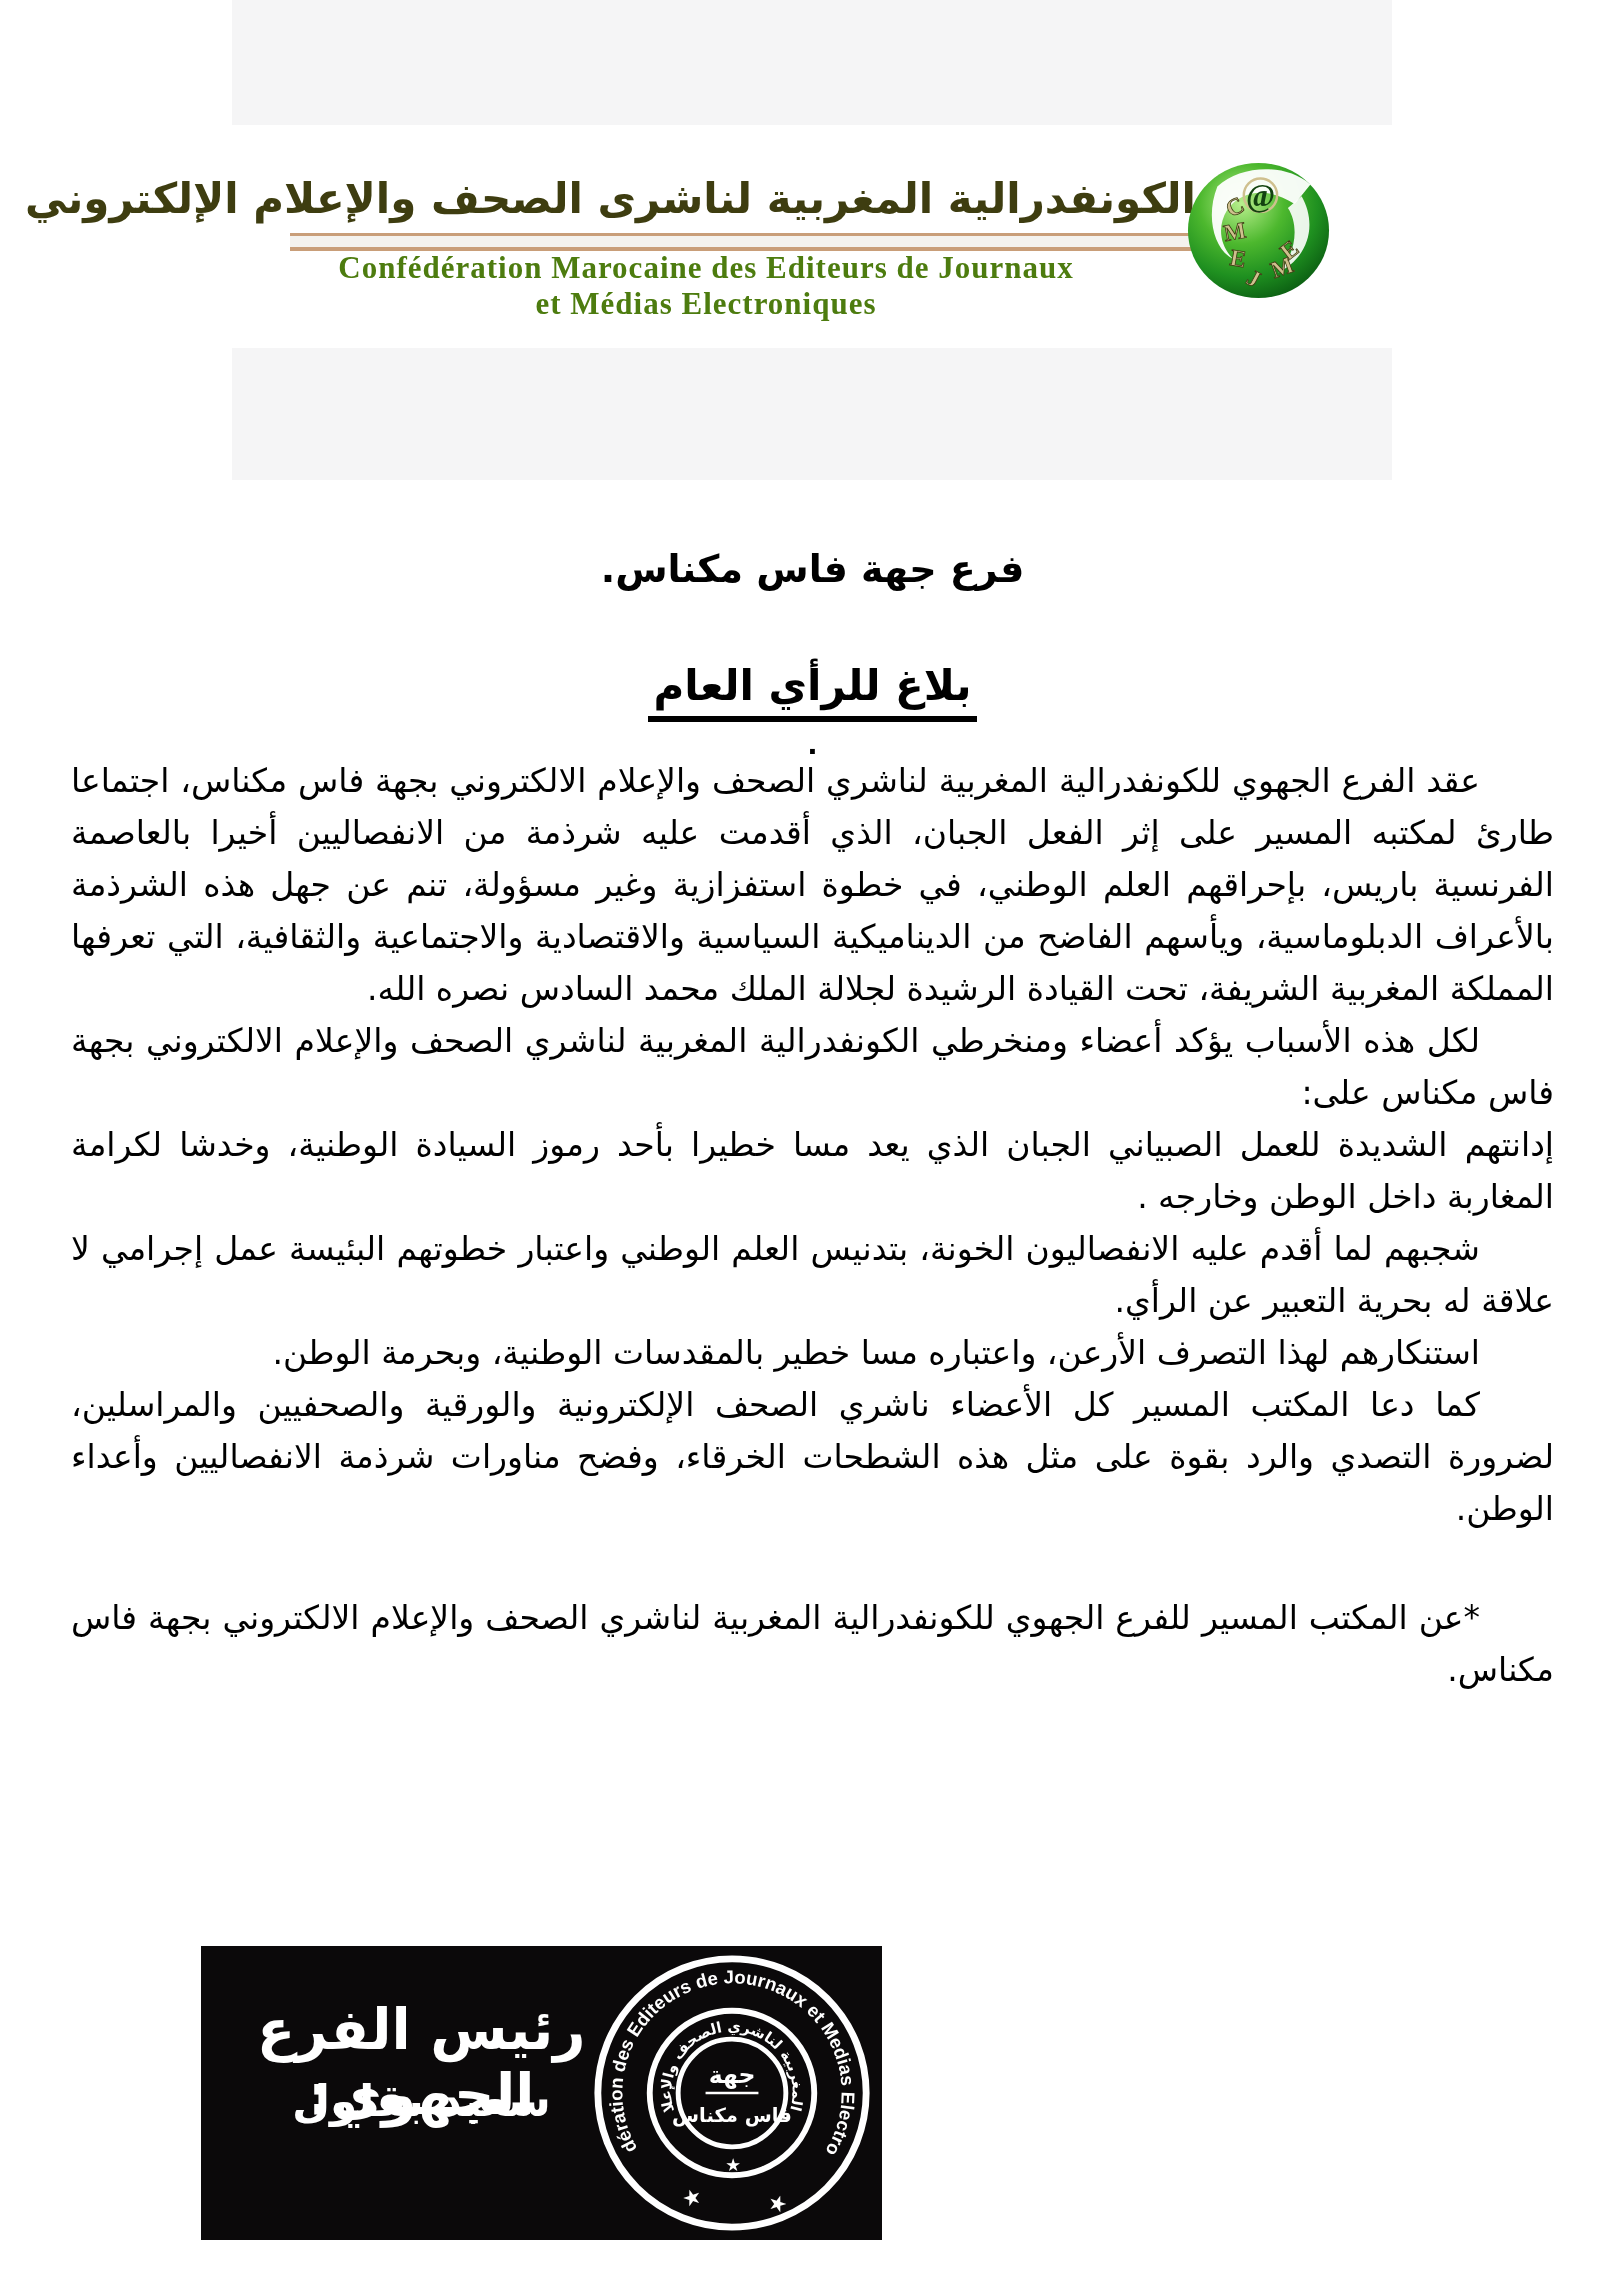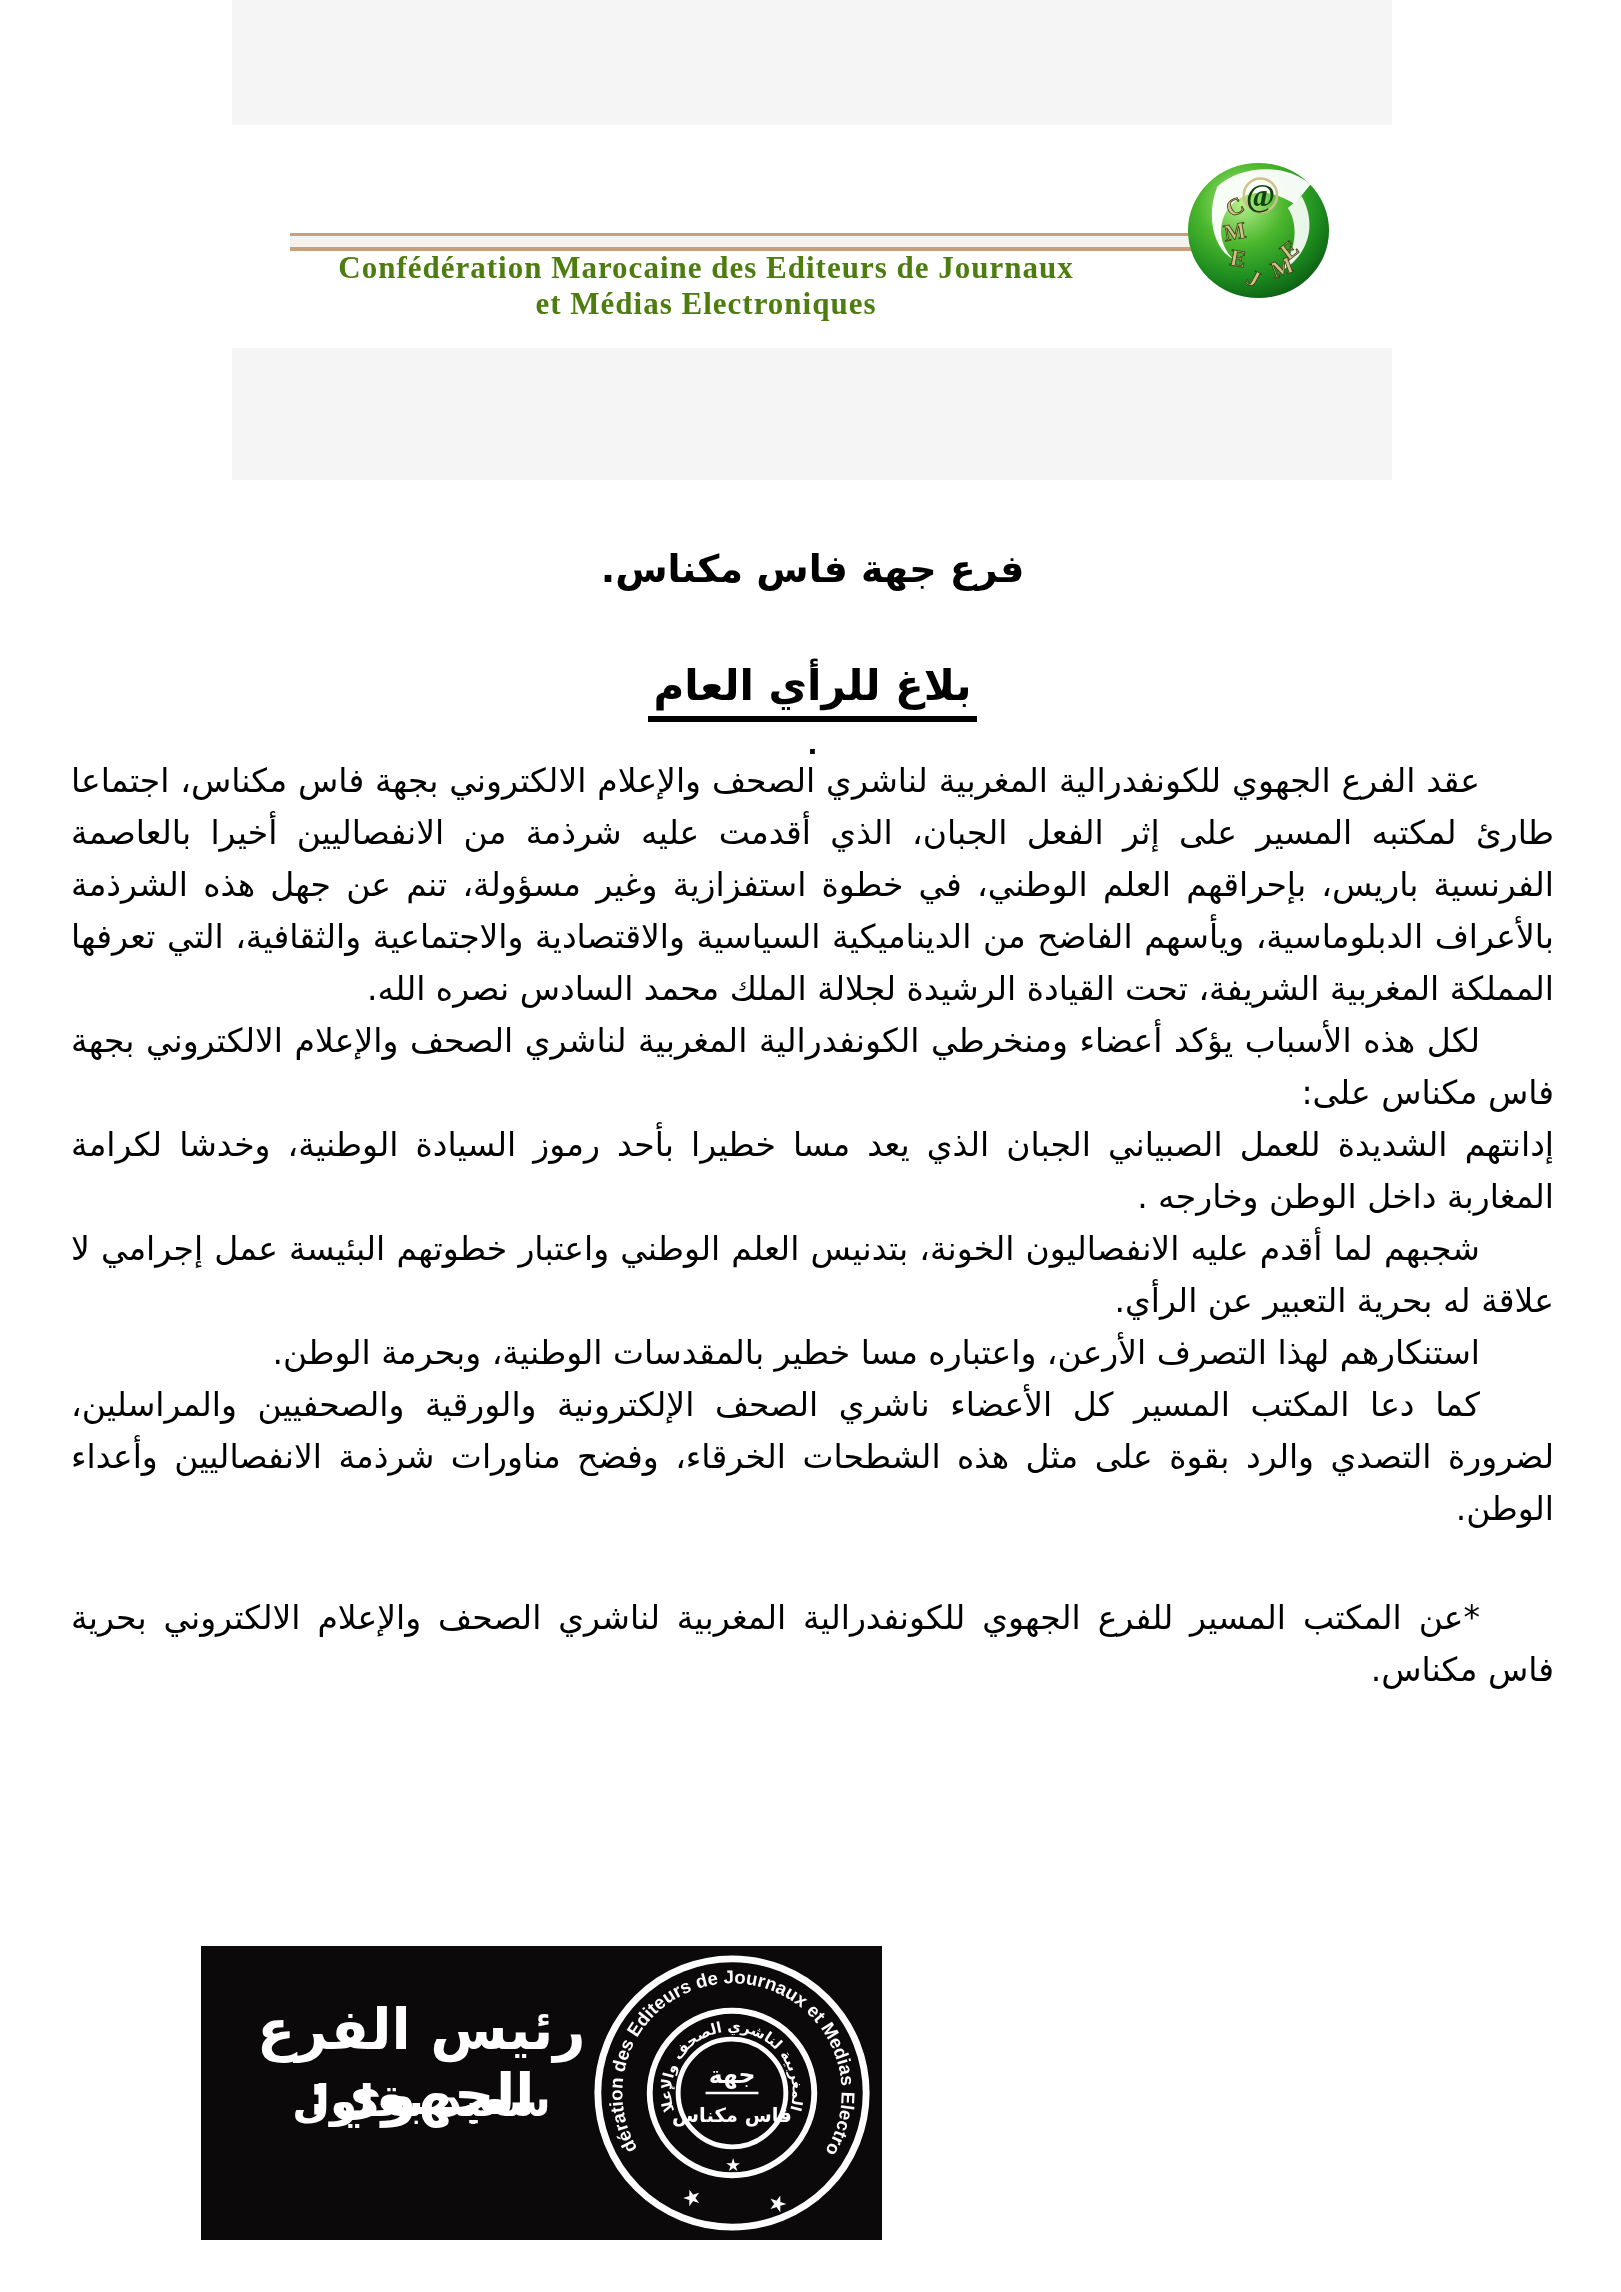--- a/index.html
+++ b/index.html
@@ -81,20 +81,21 @@
   #stamp-svg{position:absolute;right:7.8px;top:4.9px;}
 </style>
 </head>
 <body>
 
 <div id="page">
 
   <div id="gray-top" class="abs gray-block"></div>
   <div id="gray-mid" class="abs gray-block"></div>
 
+  <div id="cal-header" class="abs" dir="rtl">الكونفدرالية المغربية لناشرى الصحف والإعلام الإلكتروني</div>
 
   <div id="rules" class="abs">
     <div class="rule-a"></div>
       <div class="rule-gap"></div>
       <div class="rule-b"></div>
   </div>
 
   <div id="fr1" class="abs fr-line">Confédération Marocaine des Editeurs de Journaux</div>
   <div id="fr2" class="abs fr-line">et Médias Electroniques</div>
 
@@ -129,21 +130,21 @@
   </div>
   <div id="heading-dot" class="abs">.</div>
 
   <div id="body" class="abs">
     <p class="indent">عقد الفرع الجهوي للكونفدرالية المغربية لناشري الصحف والإعلام الالكتروني بجهة فاس مكناس، اجتماعا طارئ لمكتبه المسير على إثر الفعل الجبان، الذي أقدمت عليه شرذمة من الانفصاليين أخيرا بالعاصمة الفرنسية باريس، بإحراقهم العلم الوطني، في خطوة استفزازية وغير مسؤولة، تنم عن جهل هذه الشرذمة بالأعراف الدبلوماسية، ويأسهم الفاضح من الديناميكية السياسية والاقتصادية والاجتماعية والثقافية، التي تعرفها المملكة المغربية الشريفة، تحت القيادة الرشيدة لجلالة الملك محمد السادس نصره الله.</p>
     <p class="indent">لكل هذه الأسباب يؤكد أعضاء ومنخرطي الكونفدرالية المغربية لناشري الصحف والإعلام الالكتروني بجهة فاس مكناس على:</p>
     <p>إدانتهم الشديدة للعمل الصبياني الجبان الذي يعد مسا خطيرا بأحد رموز السيادة الوطنية، وخدشا لكرامة المغاربة داخل الوطن وخارجه .</p>
     <p class="indent">شجبهم لما أقدم عليه الانفصاليون الخونة، بتدنيس العلم الوطني واعتبار خطوتهم البئيسة عمل إجرامي لا علاقة له بحرية التعبير عن الرأي.</p>
     <p class="indent">استنكارهم لهذا التصرف الأرعن، واعتباره مسا خطير بالمقدسات الوطنية، وبحرمة الوطن.</p>
     <p class="indent">كما دعا المكتب المسير  كل الأعضاء ناشري الصحف الإلكترونية والورقية والصحفيين والمراسلين، لضرورة التصدي والرد بقوة على مثل هذه الشطحات الخرقاء، وفضح مناورات شرذمة الانفصاليين وأعداء الوطن.</p>
-    <p class="indent gap-before">*عن المكتب المسير للفرع الجهوي للكونفدرالية المغربية لناشري الصحف والإعلام الالكتروني بحرية فاس مكناس.</p>
+    <p class="indent gap-before">*عن المكتب المسير للفرع الجهوي للكونفدرالية المغربية لناشري الصحف والإعلام الالكتروني بجهة فاس مكناس.</p>
   </div>
 
   <div id="sig-box" class="abs">
     <div id="sig-role" class="sig-line" dir="rtl">رئيس الفرع الجهوي:</div>
     <div id="sig-name" class="sig-line" dir="rtl">سعيد بقلول</div>
 
     <svg id="stamp-svg" width="284" height="284" viewBox="0 0 290 290">
       <circle cx="145" cy="145" r="137" fill="none" stroke="#ffffff" stroke-width="7"></circle>
       <circle cx="145" cy="145" r="84" fill="none" stroke="#ffffff" stroke-width="6"></circle>
       <circle cx="145" cy="145" r="55" fill="none" stroke="#ffffff" stroke-width="5"></circle>

